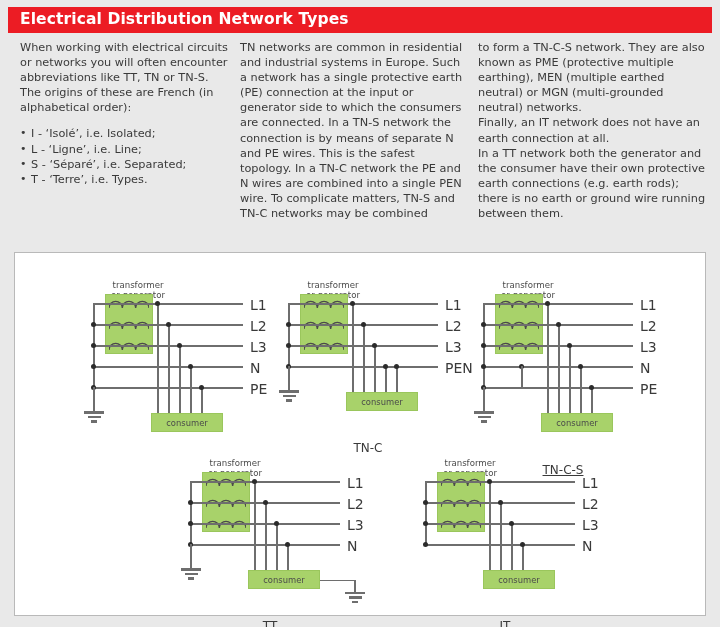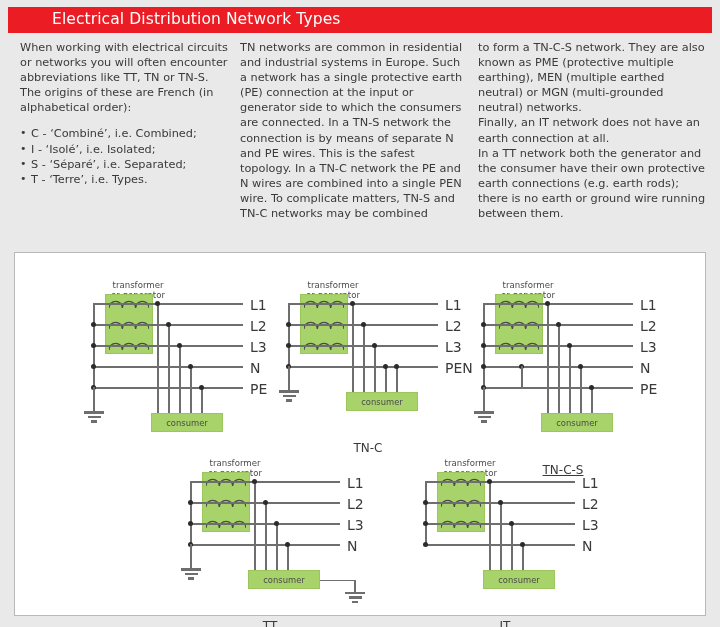--- a/index.html
+++ b/index.html
@@ -12,22 +12,22 @@
   }
   .page{position:relative;width:720px;height:627px;box-sizing:border-box;}
 
   
   .header-bar{
     position:absolute;left:8px;top:7px;width:704px;height:26px;
     background:#ec1c24;
   }
   .header-title{
     position:absolute;left:12px;top:3px;
-    font-size:15.5px;font-weight:normal;color:#ffffff;
-    letter-spacing:.1px;white-space:nowrap;margin-left:32px;
+    font-size:15.5px;font-weight:bold;color:#ffffff;
+    letter-spacing:.1px;white-space:nowrap;
   }
 
   
   .columns{
     position:absolute;left:8px;top:40px;width:704px;height:205px;
     display:flex;gap:0;
   }
   .col{box-sizing:border-box;font-size:11.3px;line-height:15.1px;color:#3a3a3a;}
   .col-1{width:232px;padding-left:12px;padding-right:8px;}
   .col-2{width:238px;padding-right:10px;}
@@ -91,22 +91,22 @@
 
   <div class="header-bar">
     <div class="header-title">Electrical Distribution Network Types</div>
   </div>
 
   <div class="columns">
     <div class="col col-1">
       <p class="para">When working with electrical circuits or networks you will often encounter abbreviations like TT, TN or TN-S. The origins of these are French (in alphabetical order):</p>
       <div class="spacer"></div>
       <ul class="bullets">
-        <li>C - ‘Combiné’, i.e. Combined;</li>
         <li>I -  ‘Isolé’, i.e. Isolated;</li>
+        <li>L - ‘Ligne’, i.e. Line;</li>
         <li>S - ‘Séparé’, i.e. Separated;</li>
         <li>T - ‘Terre’, i.e. Types.</li>
       </ul>
     </div>
     <div class="col col-2">
       <p class="para">TN networks are common in residential and industrial systems in Europe. Such a network has a single protective earth (PE) connection at the input or generator side to which the consumers are connected. In a TN-S network the connection is by means of separate N and PE wires. This is the safest topology. In a TN-C network the PE and N wires are combined into a single PEN wire. To complicate matters, TN-S and TN-C networks may be combined</p>
     </div>
     <div class="col col-3">
       <p class="para">to form a TN-C-S network. They are also known as PME (protective multiple earthing), MEN (multiple earthed neutral) or MGN (multi-grounded neutral) networks.</p>
       <p class="para">Finally, an IT network does not have an earth connection at all.</p>

